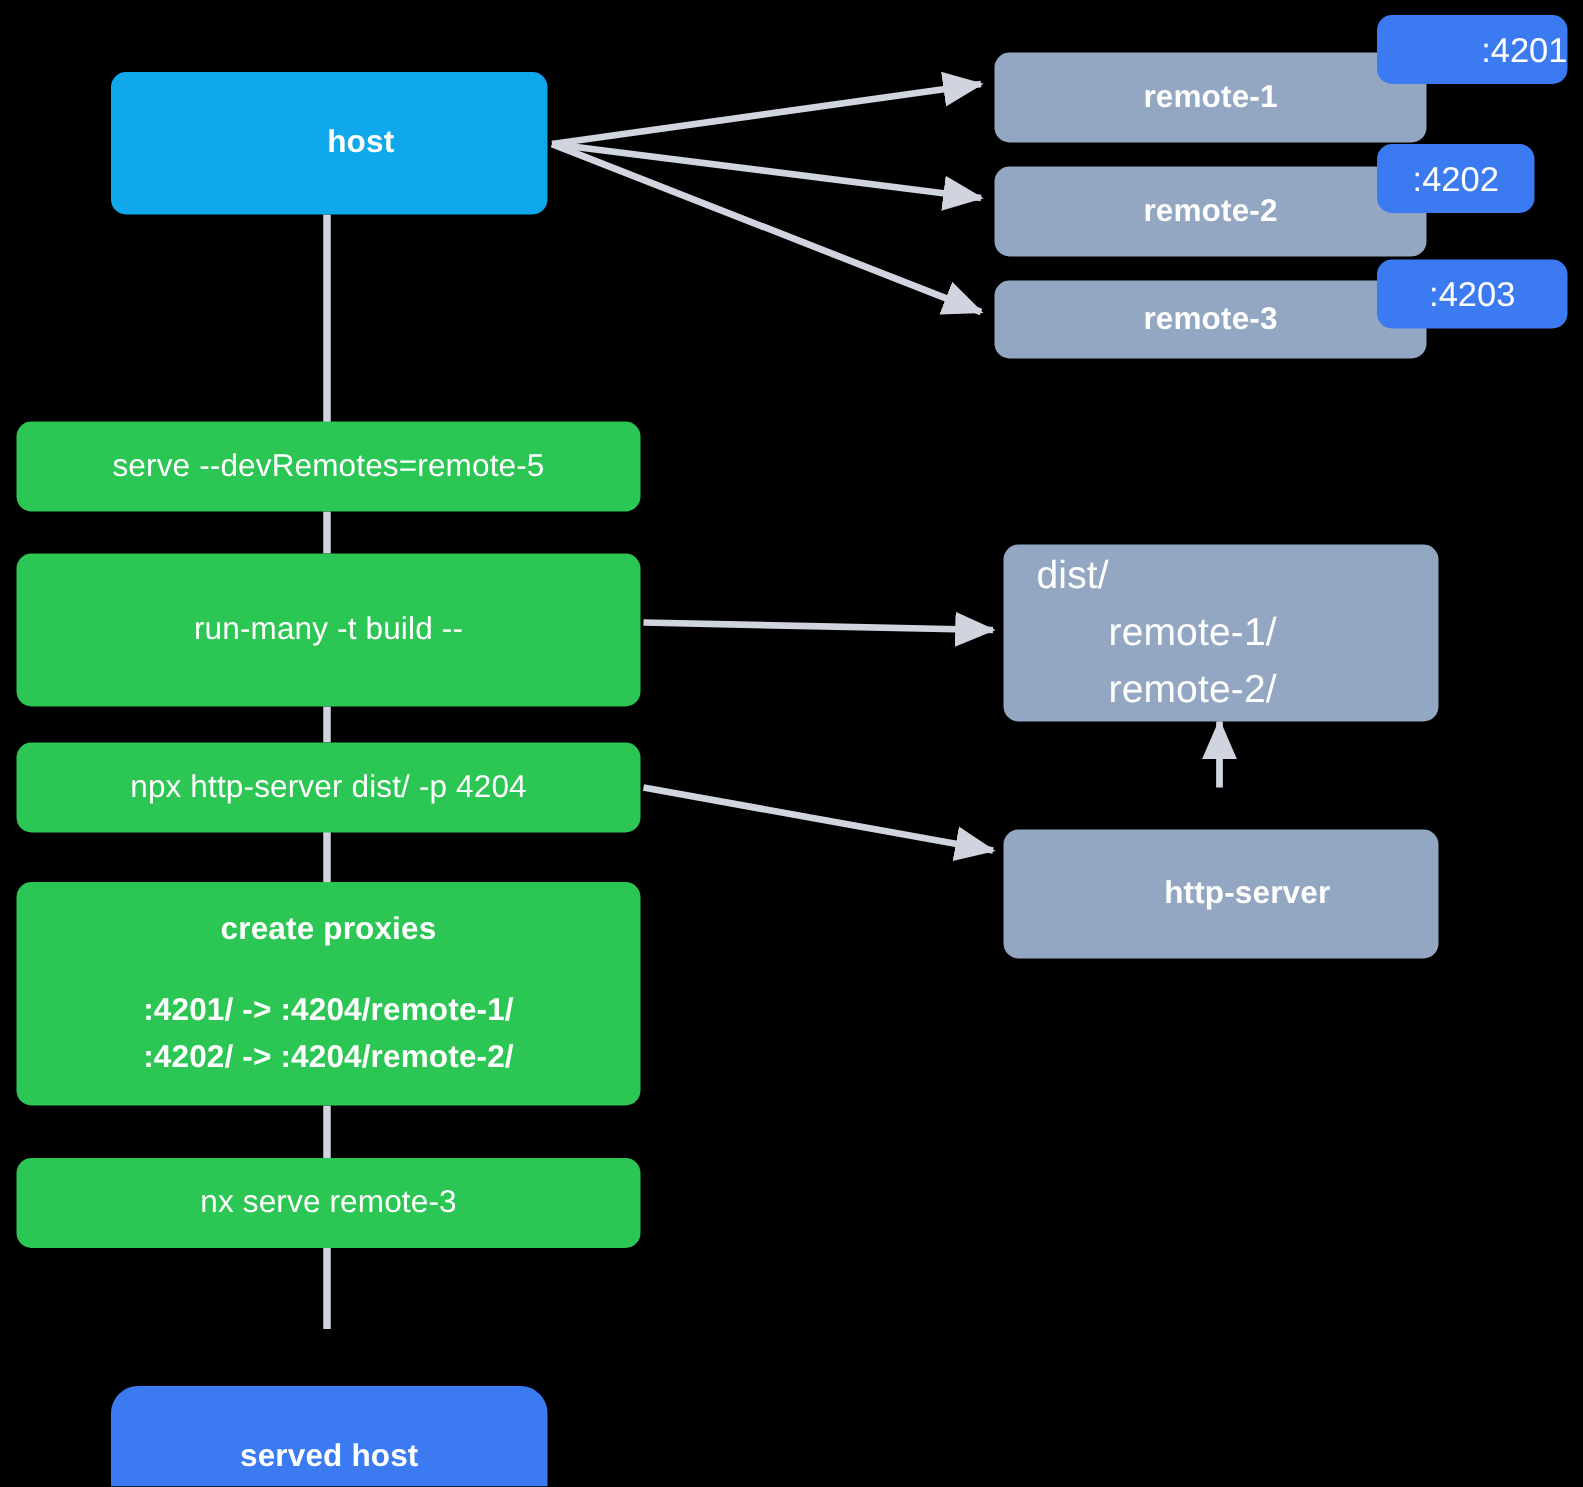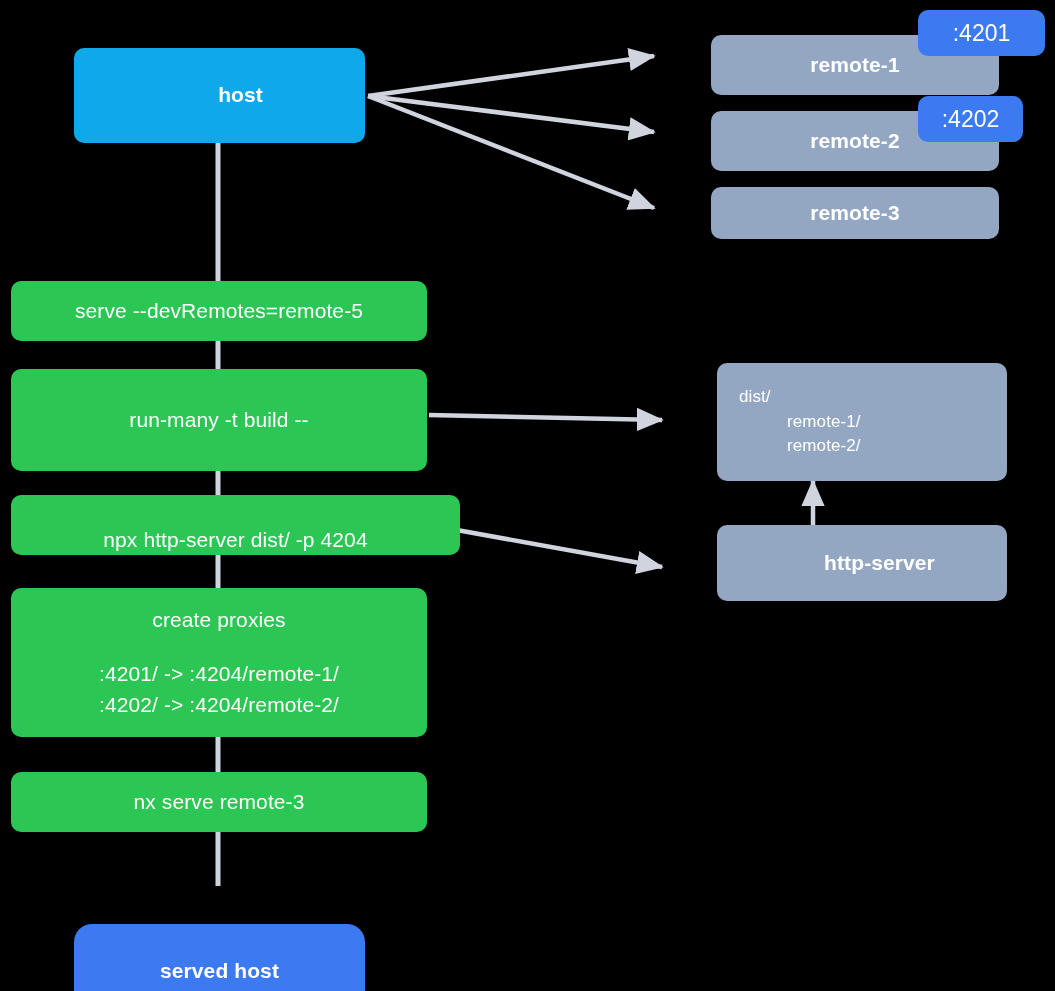--- a/index.html
+++ b/index.html
@@ -33,21 +33,20 @@
     z-index: 3;
   }
   .node.bold {
     font-weight: bold;
   }
   .node-host {
     background: #0FA8EA;
   }
   .node-remote {
     background: #93A7C2;
-    margin-left: 48px;
   }
   .node-green {
     background: #2BC653;
   }
   .node-blue {
     background: #3B7AF0;
   }
   .badge {
     position: absolute;
     box-sizing: border-box;
@@ -58,21 +57,21 @@
     display: flex;
     align-items: center;
     justify-content: center;
     z-index: 5;
   }
   .node-dist {
     align-items: flex-start;
     justify-content: center;
     text-align: left;
     padding-left: 22px;
-    font-size: 17px;
+    font-size: 26px;
   }
   .dist-line-indent {
     padding-left: 48px;
   }
   .proxy-gap {
     height: 24px;
   }
   svg.edges {
     position: absolute;
     left: 0;
@@ -120,65 +119,68 @@
     <path class="edge" marker-end="url(#arrowhead)" d="M813,525 L813,481"></path>
   </svg>
 
   <div class="node node-host bold" style="left:74px; top:48px; width:291px; height:95px;padding-left:42px;">
     <span>host</span>
   </div>
 
   <div class="node node-remote bold" style="left:663px; top:35px; width:288px; height:60px;">
     <span>remote-1</span>
   </div>
-  <div class="badge" style="left:918px; top:10px; width:127px; height:46px;">
+  <div class="badge" style="left:918px; top:10px; width:127px; height:46px;justify-content:flex-end;">
     <span>:4201</span>
   </div>
 
   <div class="node node-remote bold" style="left:663px; top:111px; width:288px; height:60px;">
     <span>remote-2</span>
   </div>
   <div class="badge" style="left:918px; top:96px; width:105px; height:46px;">
     <span>:4202</span>
   </div>
 
   <div class="node node-remote bold" style="left:663px; top:187px; width:288px; height:52px;">
     <span>remote-3</span>
   </div>
+  <div class="badge" style="left:918px; top:173px; width:127px; height:46px;">
+    <span>:4203</span>
+  </div>
 
   <div class="node node-green" style="left:11px; top:281px; width:416px; height:60px;">
     <span>serve --devRemotes=remote-5</span>
   </div>
 
   <div class="node node-green" style="left:11px; top:369px; width:416px; height:102px;">
     <span>run-many -t build --</span>
   </div>
 
-  <div class="node node-green" style="left:11px; top:495px; width:449px; height:60px;justify-content:flex-end;">
+  <div class="node node-green" style="left:11px; top:495px; width:416px; height:60px;">
     <span>npx http-server dist/ -p 4204</span>
   </div>
 
-  <div class="node node-green" style="left:11px; top:588px; width:416px; height:149px;">
+  <div class="node node-green" style="left:11px; top:588px; width:416px; height:149px;font-weight:bold;">
     <span>create proxies</span>
     <span class="proxy-gap"></span>
     <span>:4201/ -&gt; :4204/remote-1/</span>
     <span>:4202/ -&gt; :4204/remote-2/</span>
   </div>
 
   <div class="node node-green" style="left:11px; top:772px; width:416px; height:60px;">
     <span>nx serve remote-3</span>
   </div>
 
   <div class="node node-blue bold" style="left:74px; top:924px; width:291px; height:95px;border-radius:18px;">
     <span>served host</span>
   </div>
 
   <div class="node node-remote node-dist" style="left:669px; top:363px; width:290px; height:118px;">
     <span>dist/</span>
     <span class="dist-line-indent">remote-1/</span>
     <span class="dist-line-indent">remote-2/</span>
   </div>
 
-  <div class="node node-remote bold" style="left:669px; top:525px; width:290px; height:76px;padding-left:35px;">
+  <div class="node node-remote bold" style="left:669px; top:553px; width:290px; height:86px;padding-left:35px;">
     <span>http-server</span>
   </div>
 
 </div>
 
 </body></html>

